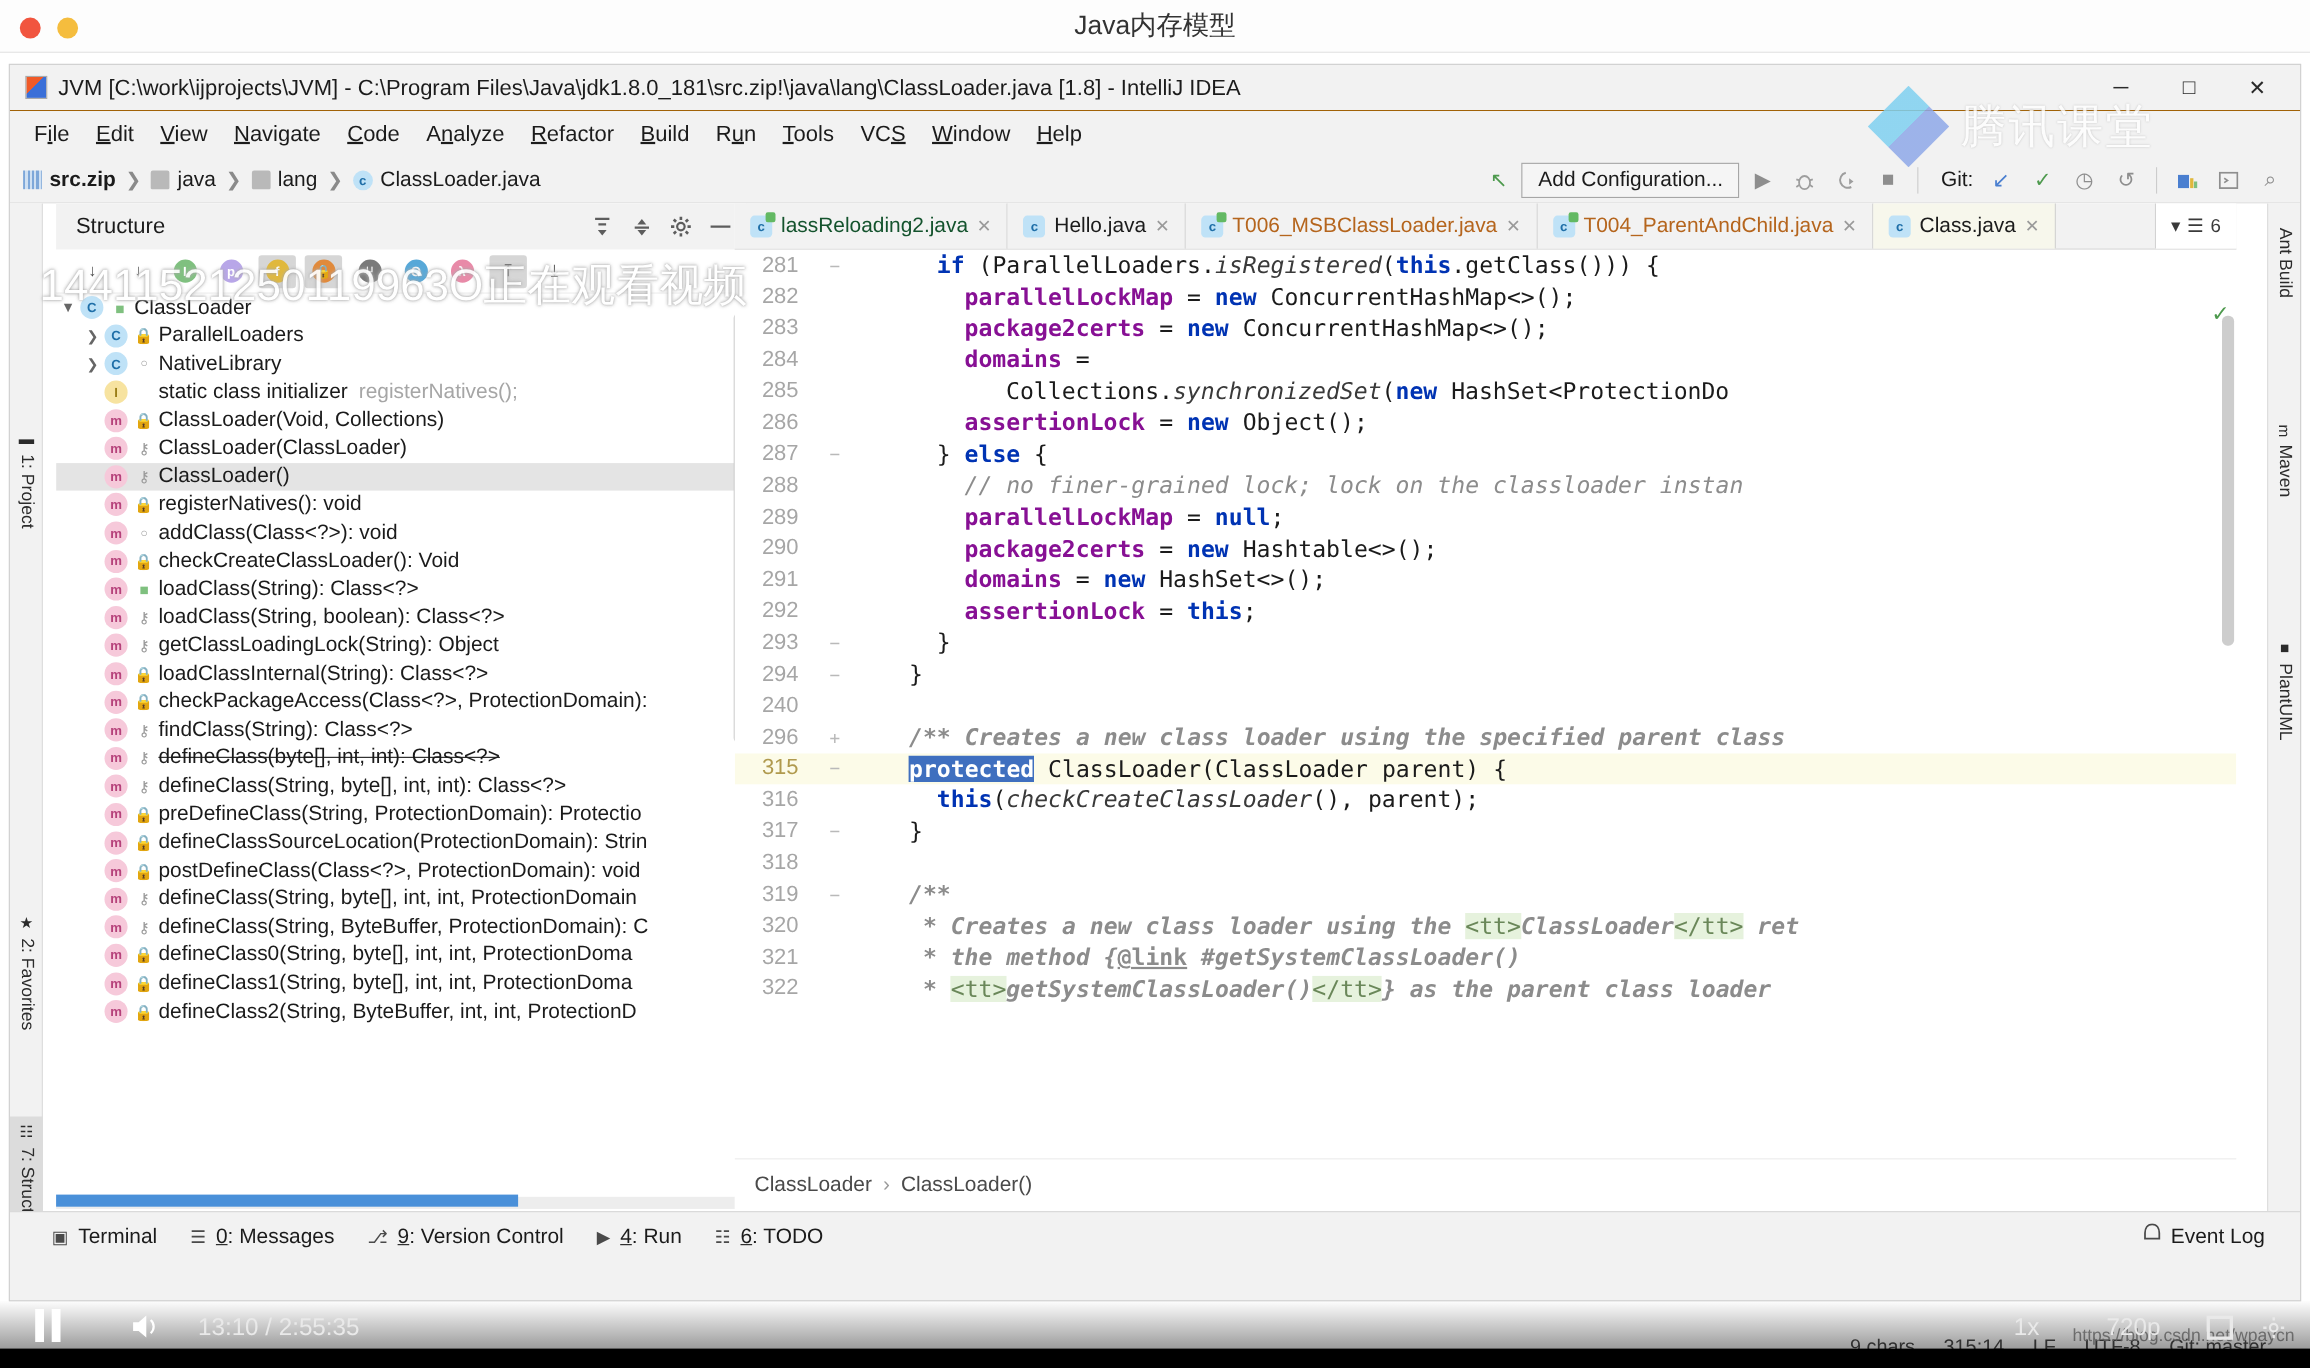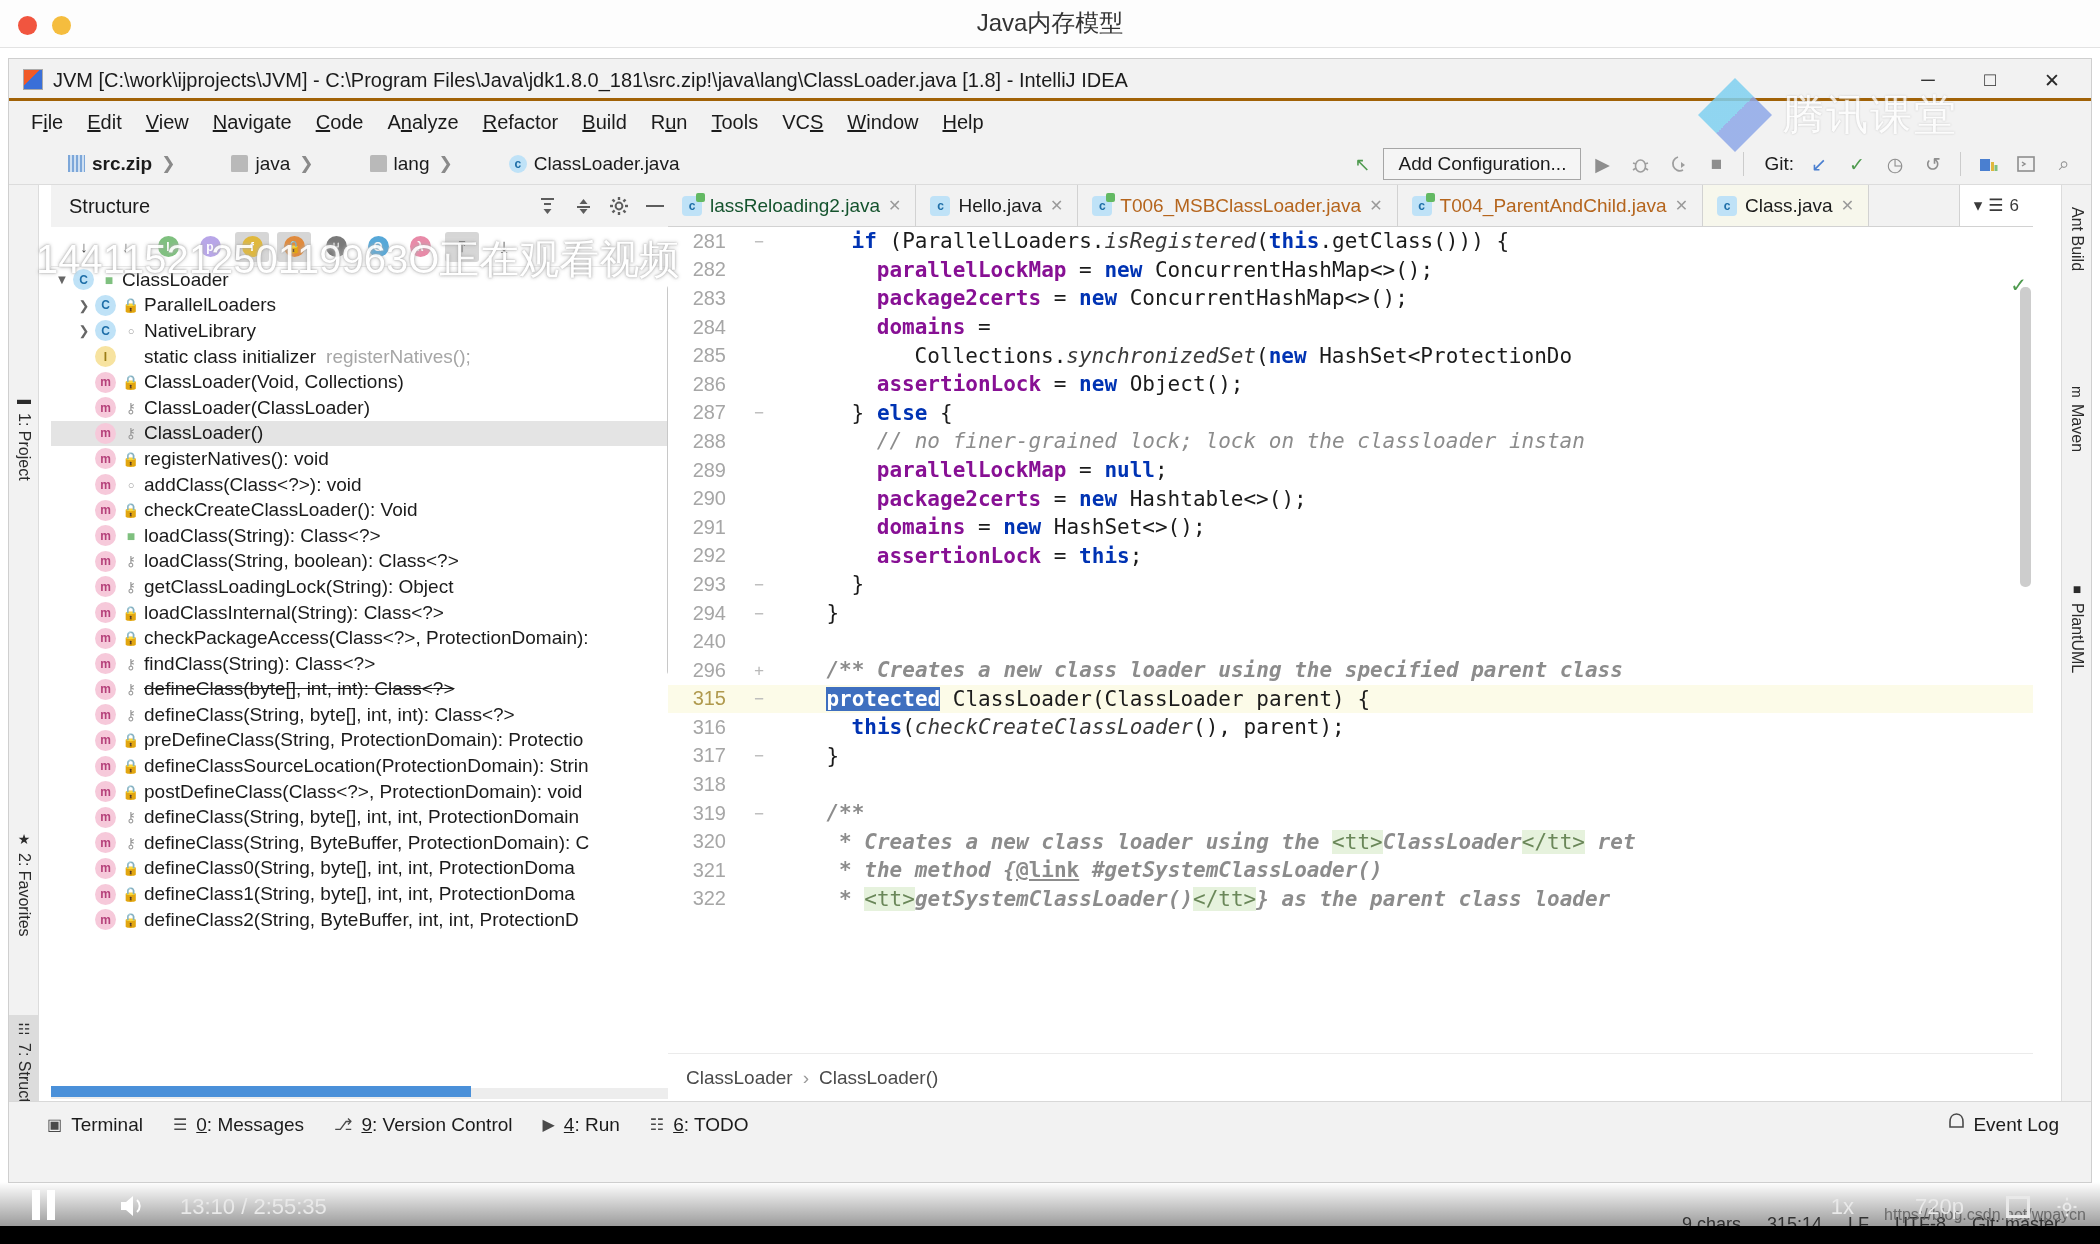--- a/index.html
+++ b/index.html
@@ -14,42 +14,42 @@
   .mac-red { left:18px; background:#f1553f; }
   .mac-yellow { left:52px; background:#f5bd3e; }
   #video-title { position:absolute; left:0; top:7px; width:2100px; text-align:center;
     font-size:24px; color:#333; }
 
   
   #idea { position:absolute; left:8px; top:58px; width:2084px; height:1125px;
     background:#f2f2f2; border:1px solid #cfcfcf; overflow:hidden; }
 
   #idea-titlebar { position:relative; height:42px; background:#f2f2f2;
-    border-bottom:3px solid #a16207; }
+    border-bottom:1px solid #a16207; }
   #idea-app-icon { position:absolute; left:14px; top:10px; width:20px; height:21px;
     background:linear-gradient(135deg,#f05a28 0%,#f05a28 42%,#3a6fd8 42%,#3a6fd8 100%);
     border:1px solid #aaa; }
   #idea-title-text { position:absolute; left:44px; top:10px; font-size:20px; color:#1b1b1b;
     white-space:nowrap; }
   .win-btn { position:absolute; top:0; width:62px; height:42px; color:#2a2a2a; font-size:19px;
     display:flex; align-items:center; justify-content:center; }
   #win-min { right:132px; }
   #win-max { right:70px; }
   #win-close { right:8px; }
 
   
   #menubar { position:relative; height:42px; background:#f2f2f2; padding-left:10px;
     display:flex; align-items:center; }
   .menu-item { font-size:20px; color:#1b1b1b; padding:4px 12px; white-space:nowrap; }
   .menu-item u { text-decoration:underline; }
 
   
   #navbar { position:relative; height:42px; background:#f2f2f2;
     border-bottom:1px solid #dcdcdc; display:flex; align-items:center; padding-left:12px; }
-  .crumb { display:flex; align-items:center; font-size:19px; color:#1b1b1b;margin-left:47px; }
+  .crumb { display:flex; align-items:center; font-size:19px; color:#1b1b1b; }
   .crumb-sep { color:#8a8a8a; margin:0 9px; font-size:17px; }
   .crumb-ico { width:17px; height:17px; margin-right:7px; display:inline-block; }
   .ico-zip { background:repeating-linear-gradient(90deg,#7da7d9 0 2px,#cfe0f2 2px 4px); }
   .ico-folder { background:#b9b9b9; border-radius:2px 2px 1px 1px; }
   .ico-class { width:18px;height:18px;border-radius:50%;background:#bfe2f7;color:#1f6fa8;
     font-size:12px; text-align:center; line-height:18px; font-weight:bold;}
   .crumb-strong { font-weight:bold; }
 
   #toolbar-right { position:absolute; right:10px; top:0; height:42px; display:flex;
     align-items:center; gap:4px; }

